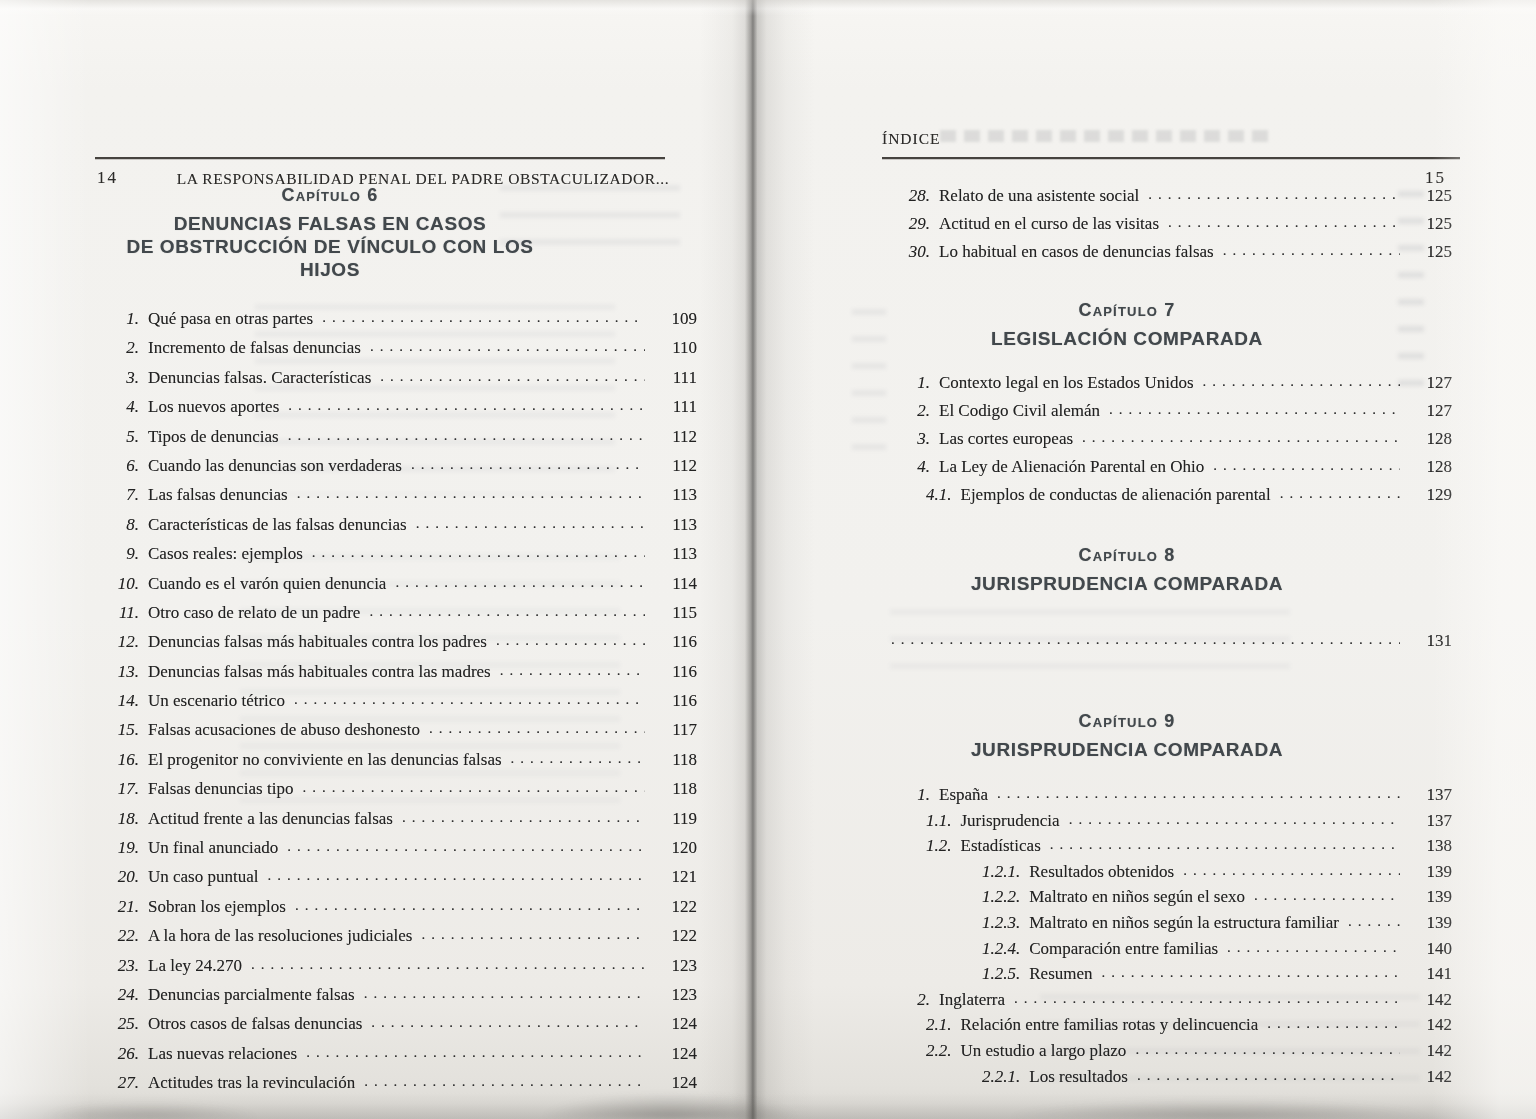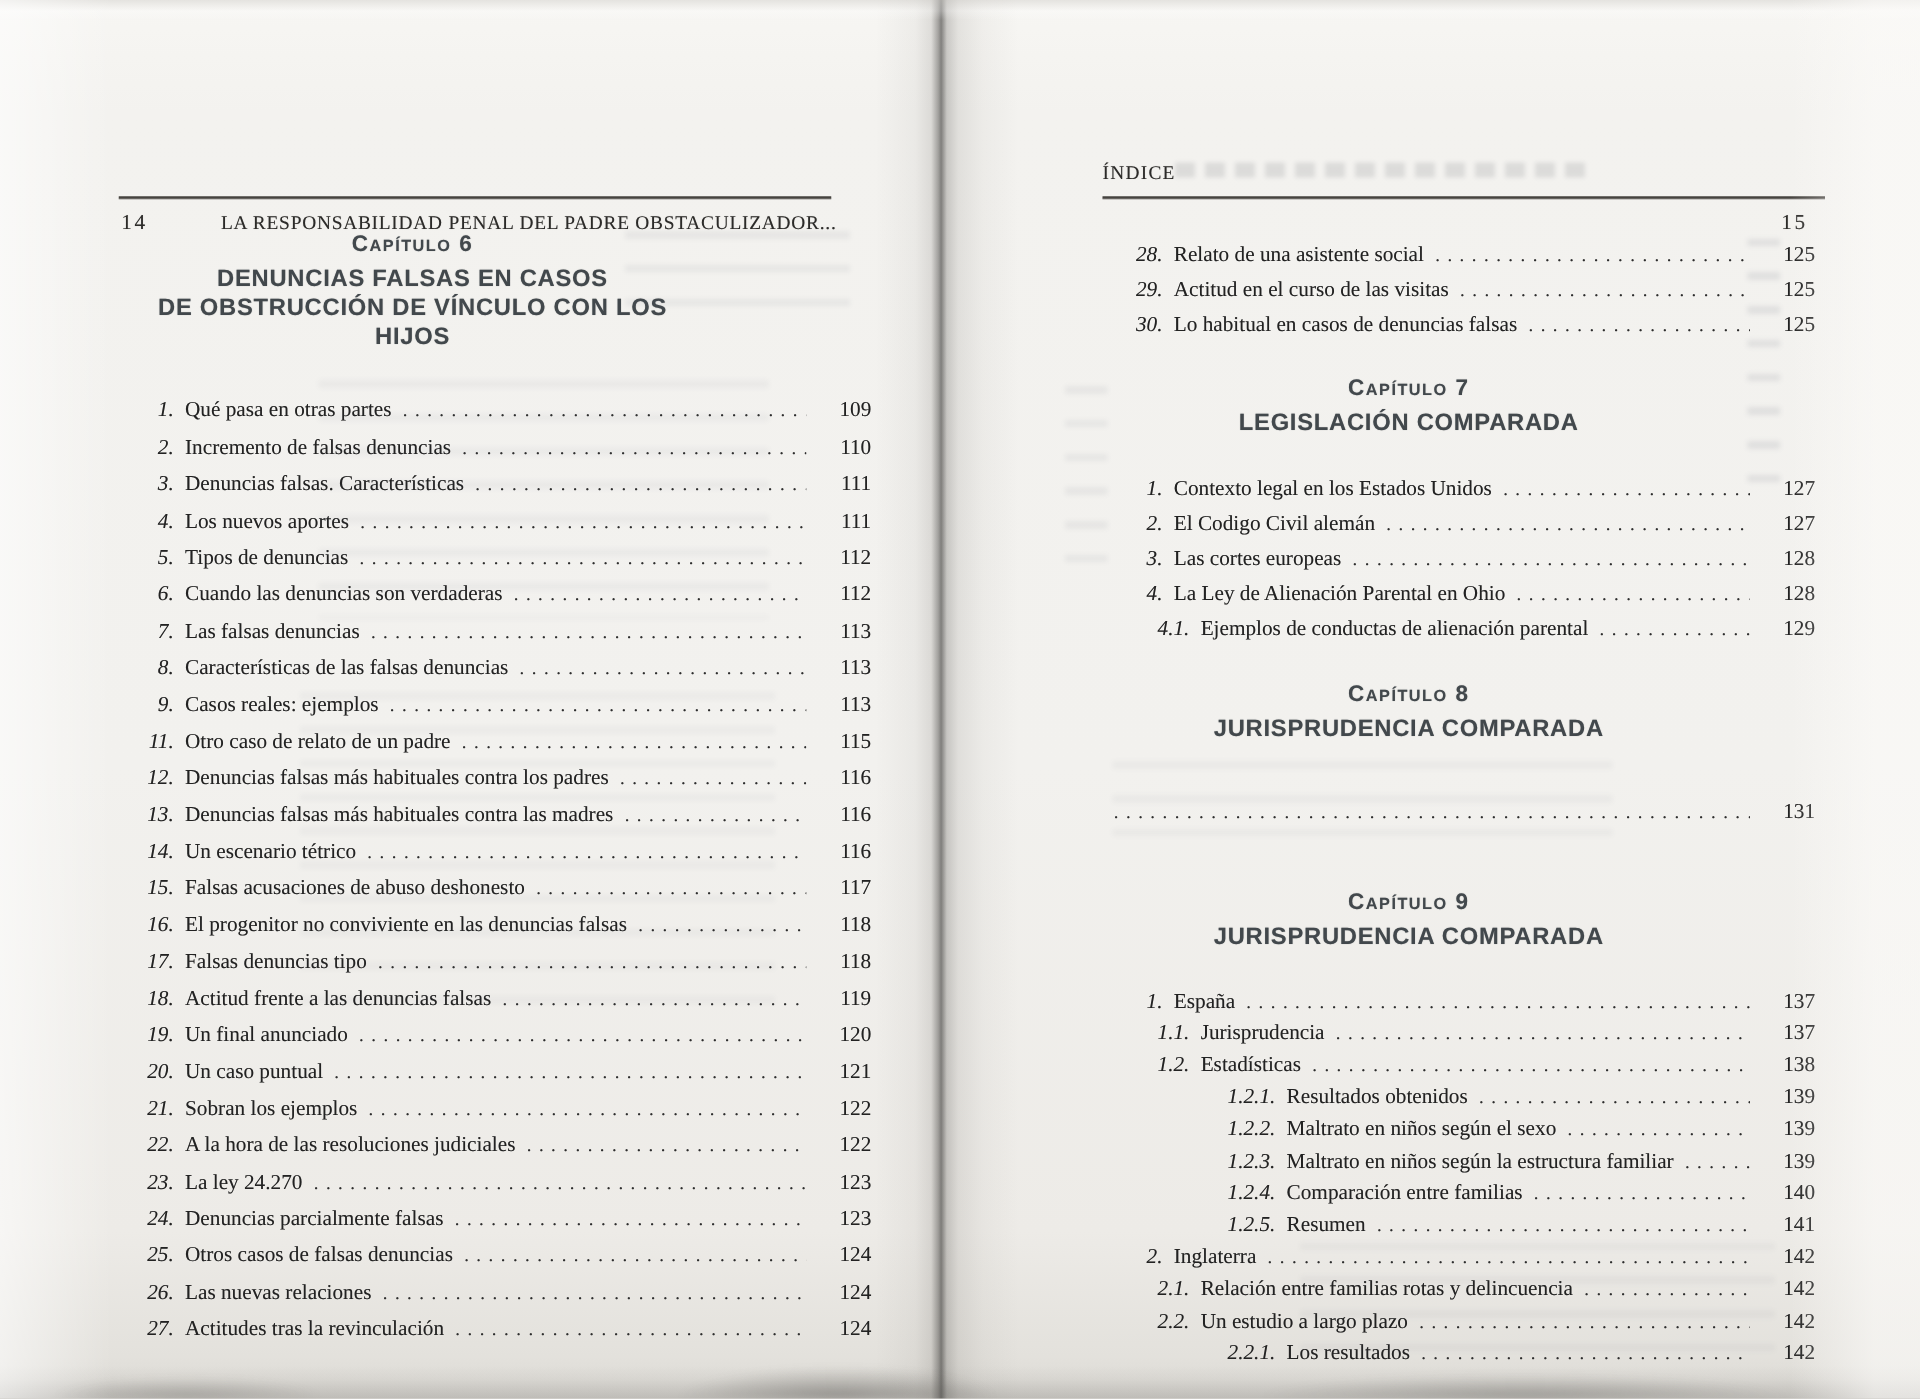--- a/index.html
+++ b/index.html
@@ -31,21 +31,21 @@
   .chap-title{font-weight:bold;font-size:19px;line-height:23px;letter-spacing:.6px;margin-top:6px;
     text-shadow:0 0 .8px rgba(66,72,76,.45);}
   .page-right .chapter{width:490px;}
   .chap7{margin-top:30px;}
   .chap8{margin-top:32px;}
   .chap9{margin-top:52px;}
 
   
   .toc{width:100%;}
   .toc-left{margin-top:28px;}
-  .row{display:flex;align-items:flex-end;font-size:17px;color:#222;
+  .row{display:flex;align-items:flex-start;font-size:17px;color:#222;
     text-shadow:0 0 .5px rgba(50,50,50,.35);}
   .toc-left .row{height:29.4px;}
   .pitch-a .row{height:28px;}
   .pitch-b .row{height:25.6px;}
   .num{font-style:italic;min-width:48px;text-align:right;margin-right:9px;flex-shrink:0;}
   .toc-left .num{min-width:44px;}
   .row.indent-1{padding-left:44px;}
   .row.indent-2{padding-left:100px;}
   .row.indent-1 .num,.row.indent-2 .num{min-width:0;text-align:left;}
   .label{flex-shrink:0;white-space:nowrap;}
@@ -156,20 +156,26 @@
     <span class="pgn">113</span>
   </div>
 
   <div class="row indent-0">
     <span class="num">9.</span>
     <span class="label">Casos reales: ejemplos</span>
     <span class="leader"></span>
     <span class="pgn">113</span>
   </div>
 
+  <div class="row indent-0">
+    <span class="num">10.</span>
+    <span class="label">Cuando es el varón quien denuncia</span>
+    <span class="leader"></span>
+    <span class="pgn">114</span>
+  </div>
 
   <div class="row indent-0">
     <span class="num">11.</span>
     <span class="label">Otro caso de relato de un padre</span>
     <span class="leader"></span>
     <span class="pgn">115</span>
   </div>
 
   <div class="row indent-0">
     <span class="num">12.</span>

